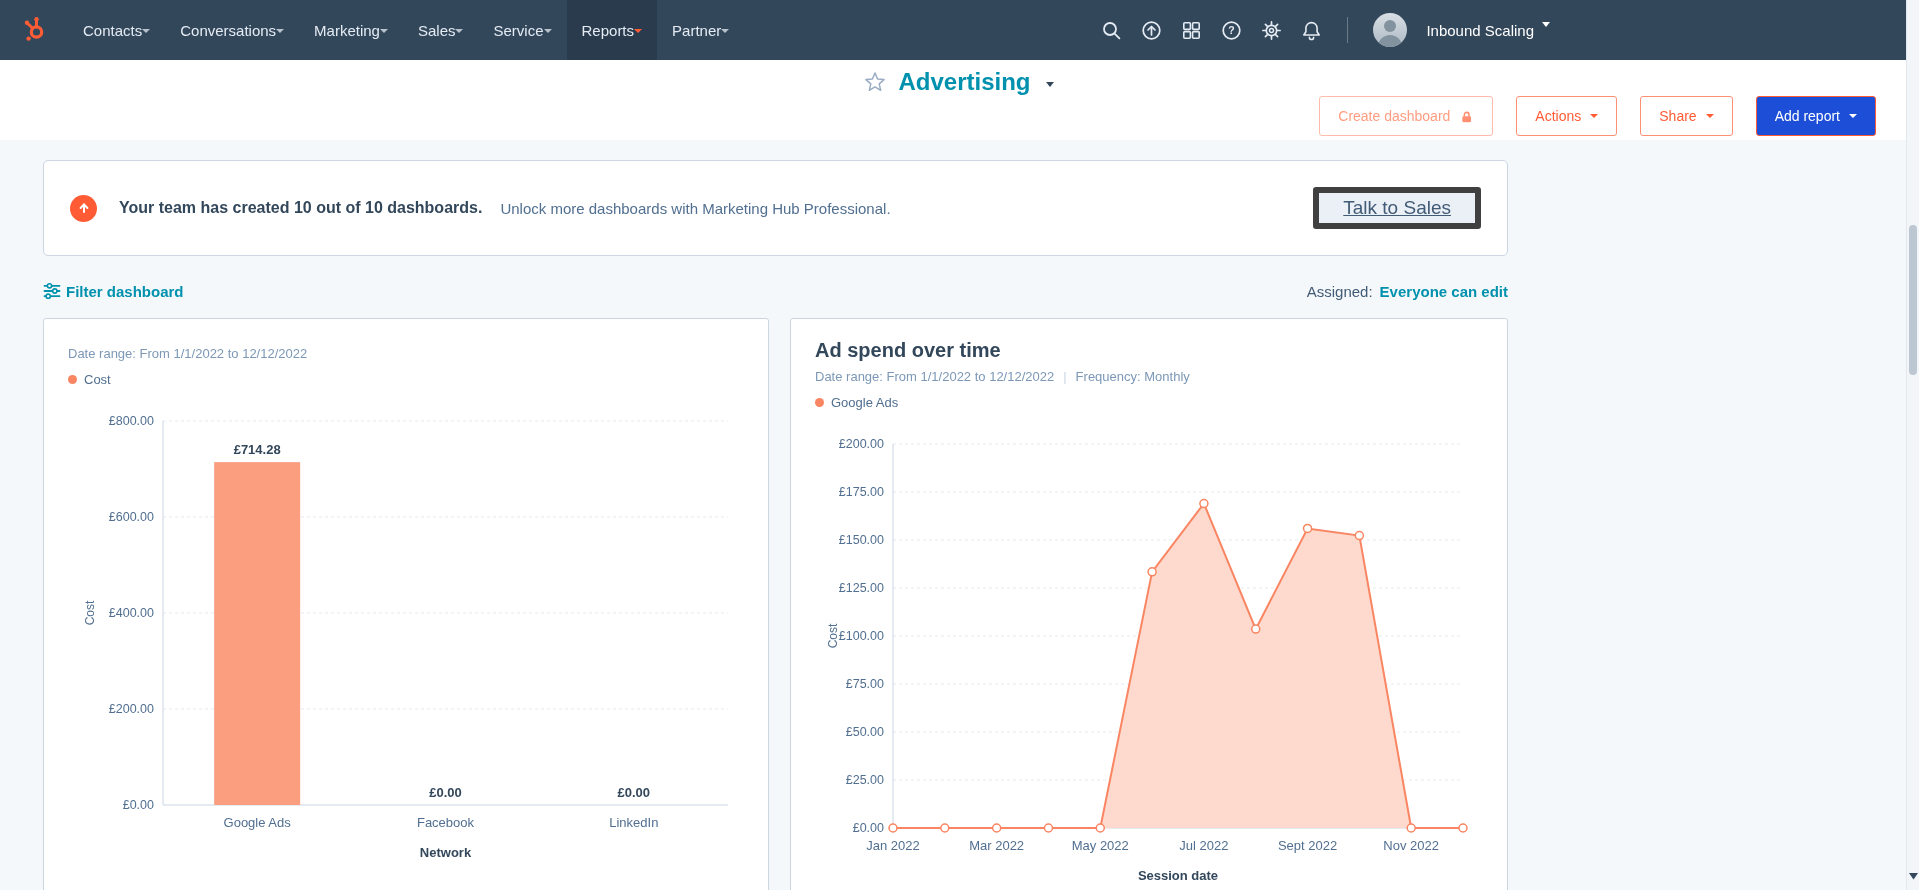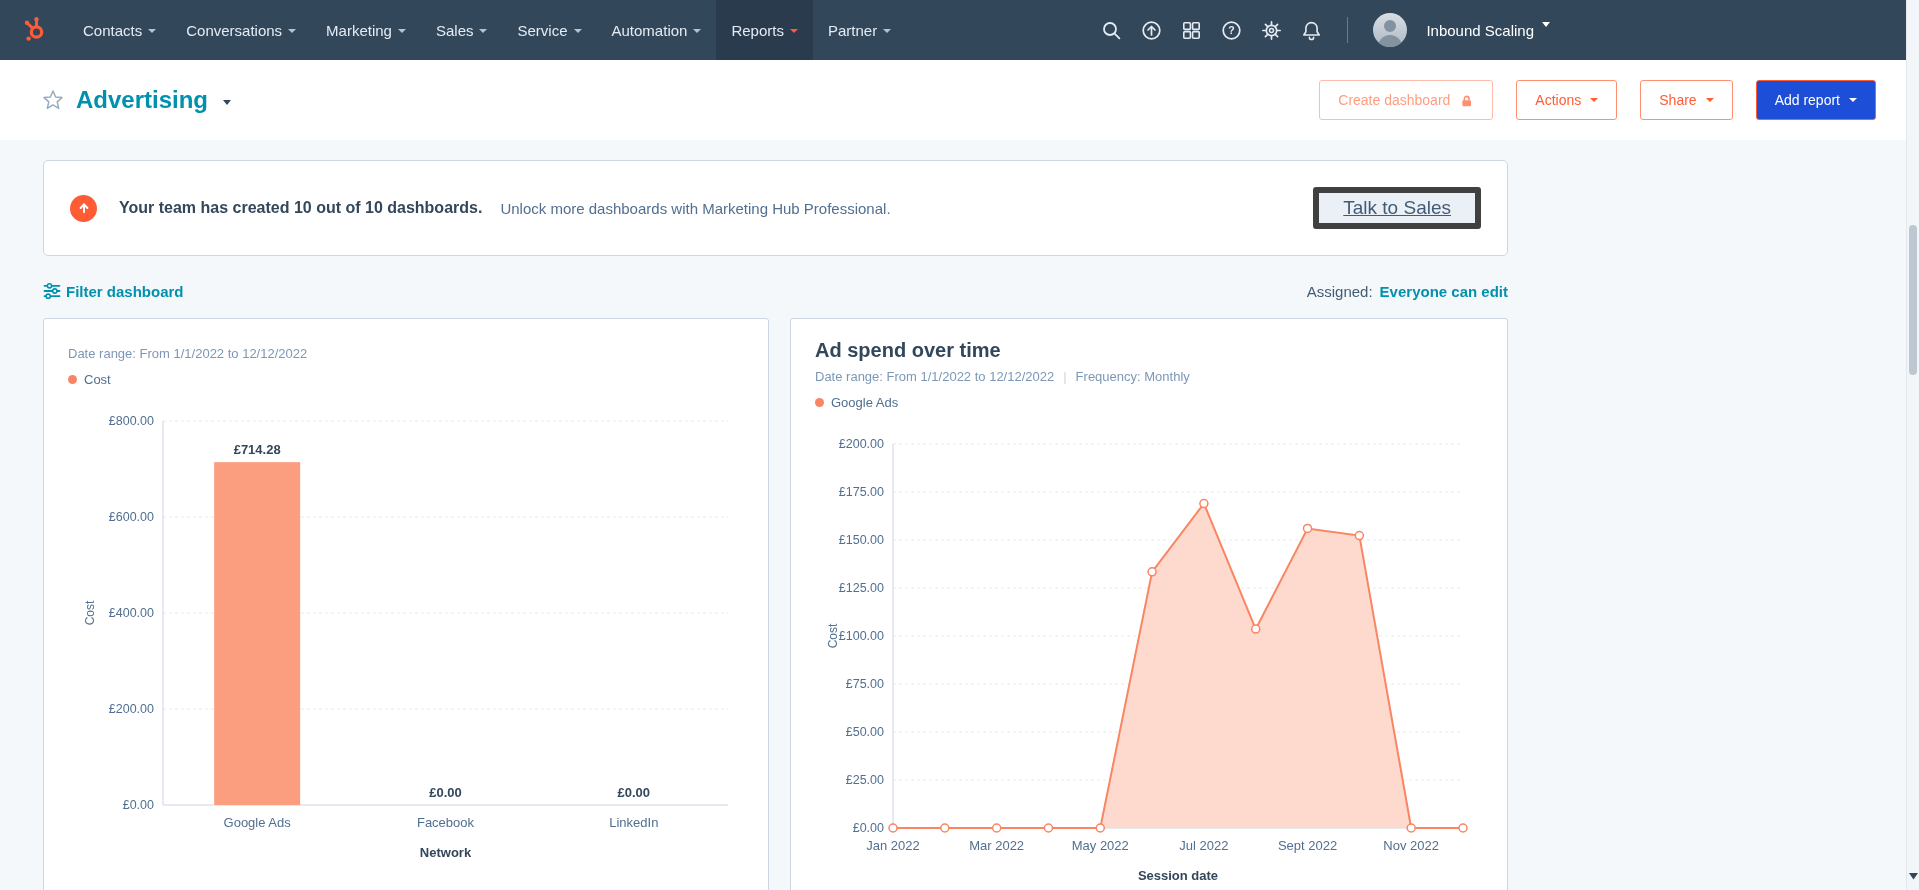--- a/index.html
+++ b/index.html
@@ -4,33 +4,33 @@
 <title>Advertising Dashboard</title>
 <style>
   * { box-sizing: border-box; margin: 0; padding: 0; }
   html, body { width: 1919px; height: 890px; overflow: hidden; }
   body { font-family: "Liberation Sans", sans-serif; background: #f5f8fa; color: #33475b; }
 
   
   .navbar { height: 60px; background: #33475b; width: 100%; }
   .nav-inner { display: flex; align-items: center; height: 60px; width: 1550px; padding-left: 20px; }
   .logo { width: 30px; height: 30px; margin-right: 18px; display:flex; align-items:center; justify-content:center; cursor:pointer; }
-  .nav-item { display: flex; align-items: center; gap: 6px; padding: 0 15px; height: 60px; font-size: 15px; color: #e4ebf3; cursor: pointer; white-space: nowrap; }
+  .nav-item { display: flex; align-items: center; padding: 0 15px; height: 60px; font-size: 15px; color: #e4ebf3; cursor: pointer; white-space: nowrap; }
   .nav-item.active { background: #2a3b4d; }
   .nav-caret { width: 0; height: 0; border-left: 4px solid transparent; border-right: 4px solid transparent; border-top: 4.5px solid rgba(228,235,243,.75); margin-top: 2px; }
   .nav-item.active .nav-caret { border-top-color: #ff5c35; }
   .nav-right { display: flex; align-items: center; gap: 19px; margin-left: auto; }
   .nav-icon { width: 21px; height: 21px; cursor: pointer; display: block; }
   .nav-divider { width: 1px; height: 26px; background: rgba(255,255,255,.28); margin: 0 6px; }
   .avatar { width: 34px; height: 34px; border-radius: 50%; overflow: hidden; background: linear-gradient(#d8dee4, #aeb9c4); cursor: pointer; flex: none; }
   .account { display: flex; gap: 8px; color: #ffffff; font-size: 15px; cursor: pointer; }
   .caret-down { width: 0; height: 0; border-left: 4.5px solid transparent; border-right: 4.5px solid transparent; border-top: 5px solid currentColor; display: inline-block; }
 
   
-  .page-header { height: 80px; background: #ffffff; display: flex; align-items: center; padding: 8px 43px; }
+  .page-header { height: 80px; background: #ffffff; display: flex; align-items: center; padding: 8px 43px; flex-direction: column; }
   .header-left { display: flex; align-items: center; gap: 13px; }
   .star-icon { cursor: pointer; display: block; }
   .page-title { font-size: 24px; font-weight: bold; color: #0091ae; cursor: pointer; }
   .title-caret { color: #33475b; cursor: pointer; margin-left: 2px; margin-top: 4px; }
   .header-right { margin-left: auto; display: flex; align-items: center; gap: 23px; }
   .btn { height: 40px; border-radius: 3px; font-size: 14px; padding: 0 18px; display: inline-flex; align-items: center; gap: 9px; cursor: pointer; font-family: inherit; background: #fff; }
   .btn .caret-down { border-top-width: 4.5px; border-left-width: 4px; border-right-width: 4px; }
   .btn-locked { border: 1px solid #ffbcab; color: #ff9d80; }
   .btn-outline { border: 1px solid #ff8f73; color: #ff5c35; }
   .btn-primary { border: 1px solid #ff5c35; background: #1d4ed8; color: #ffffff; }
@@ -99,24 +99,20 @@
     <div class="nav-item">
         <span>Marketing</span>
         <span class="nav-caret"></span>
       </div>
     <div class="nav-item">
         <span>Sales</span>
         <span class="nav-caret"></span>
       </div>
     <div class="nav-item">
         <span>Service</span>
-        <span class="nav-caret"></span>
-      </div>
-    <div class="nav-item">
-        <span>Automation</span>
         <span class="nav-caret"></span>
       </div>
     <div class="nav-item active">
         <span>Reports</span>
         <span class="nav-caret"></span>
       </div>
     <div class="nav-item">
         <span>Partner</span>
         <span class="nav-caret"></span>
       </div>

